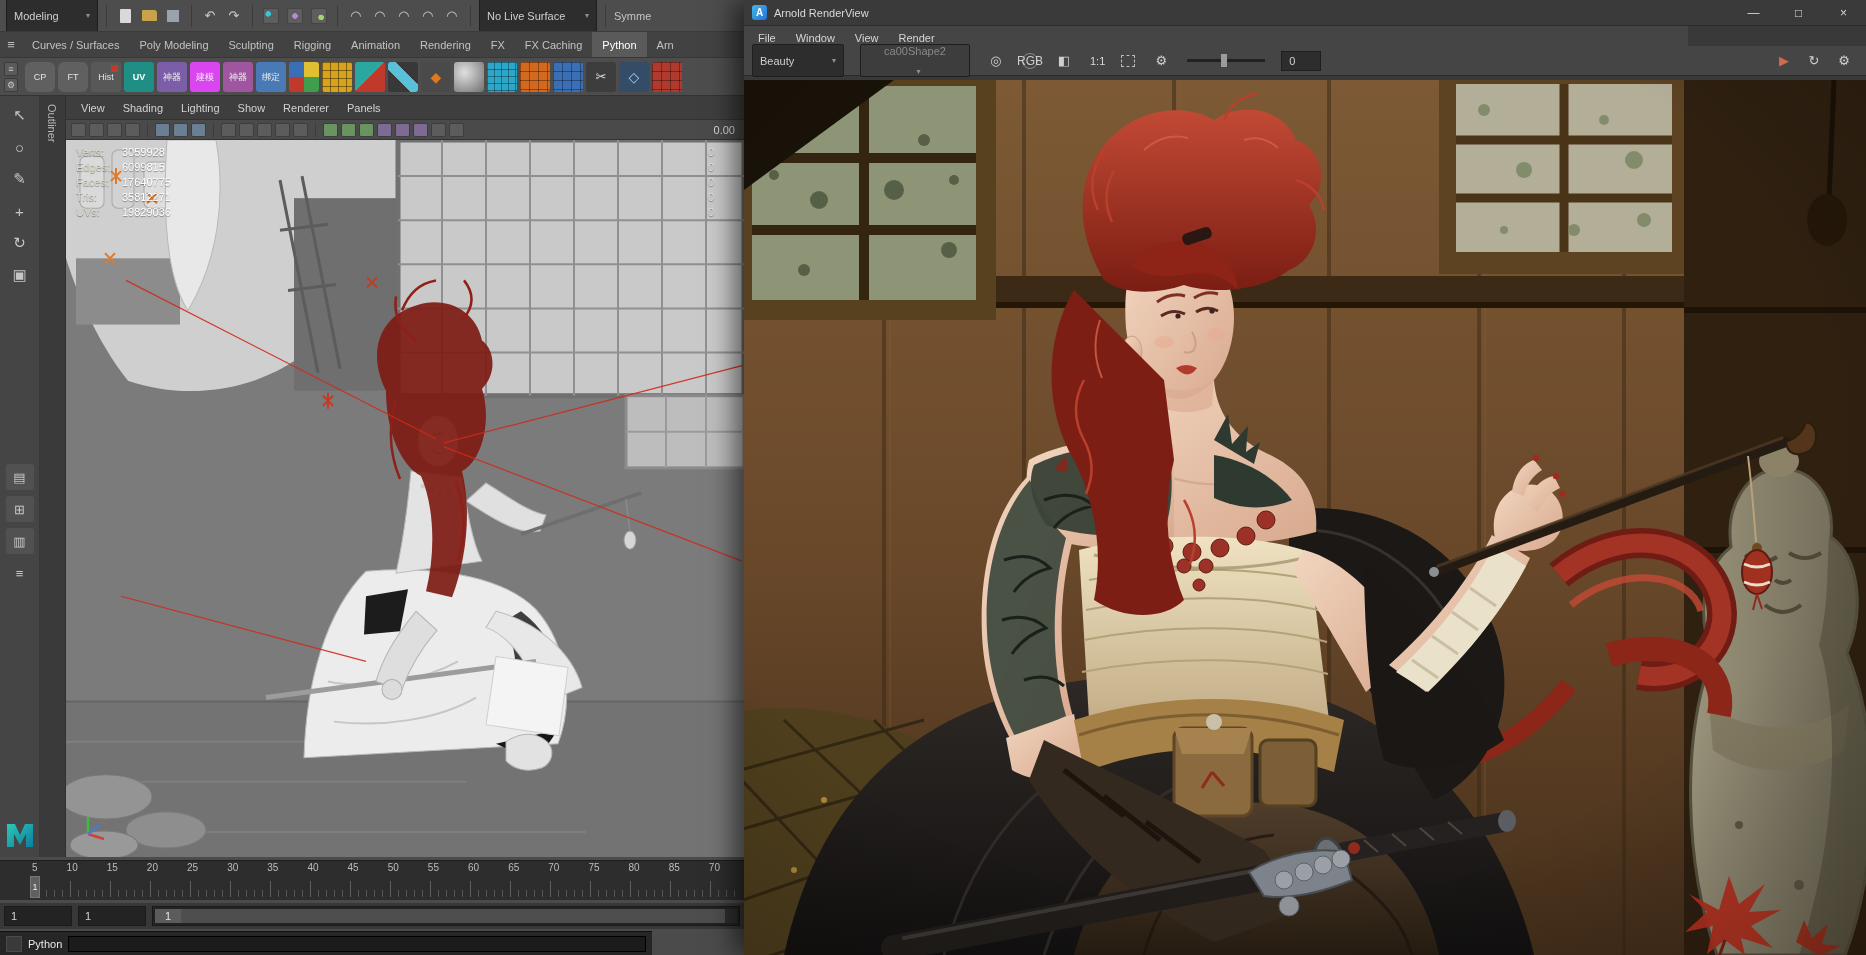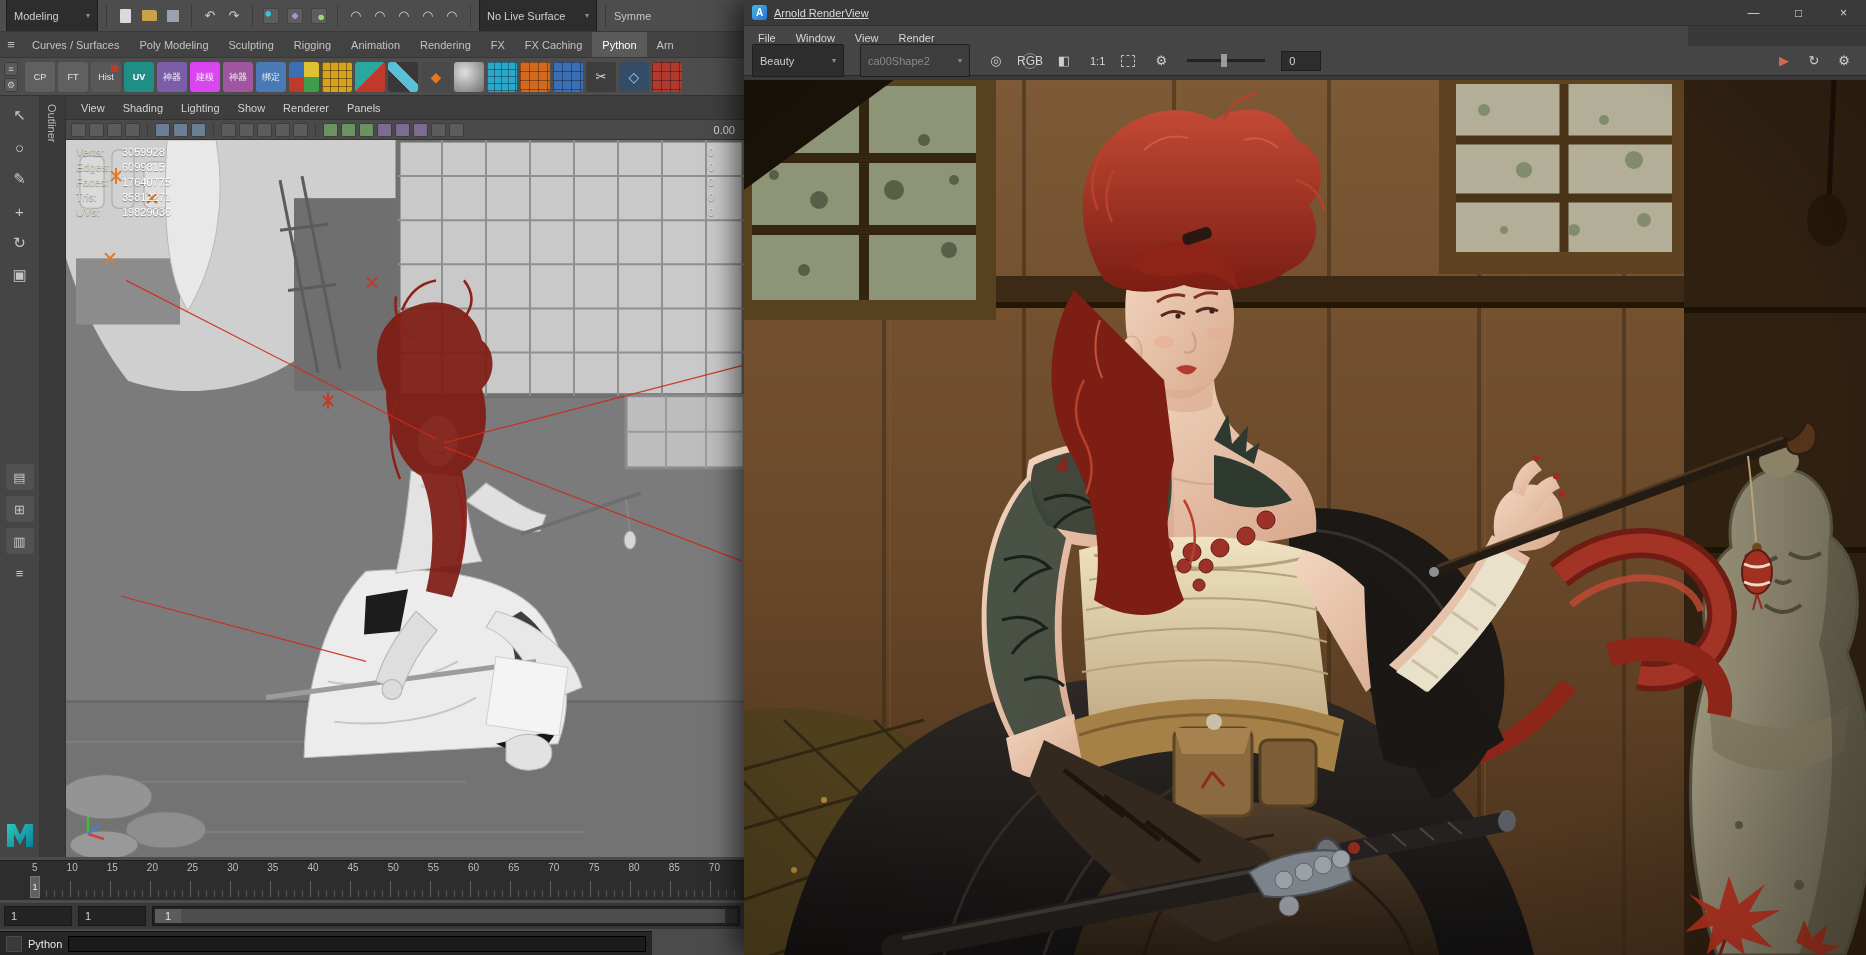--- a/index.html
+++ b/index.html
@@ -36,21 +36,21 @@
   .tab.active { background:#5a5a5a; color:#fff; }
   .mini-menu { width:22px; display:flex; align-items:center; justify-content:center; color:#bdbdbd; font-size:13px; flex:none; }
 
   .m-shelf { left:0; top:58px; width:744px; height:38px; background:#4d4d4d;
     border-bottom:1px solid #333; display:flex; align-items:center; gap:3px; padding-left:4px; overflow:hidden; }
   .shelf-col { display:flex; flex-direction:column; gap:2px; margin-right:4px; flex:none; }
   .mini { width:14px; height:14px; background:#5a5a5a; border:1px solid #3c3c3c; border-radius:2px;
     display:flex; align-items:center; justify-content:center; font-size:9px; color:#c9c9c9; }
   .shelf-ic { width:30px; height:30px; border-radius:3px; display:flex; align-items:center;
     justify-content:center; font-size:9px; color:#f0f0f0; flex:none; background:#5a5a5a; overflow:hidden; text-align:center; line-height:10px; }
-  .si-gray  { background:#606060; color:#e4e4e4; }
+  .si-gray  { background:#606060; color:#e4e4e4;border-radius:6px; }
   .si-hist  { background:#585858; color:#e4e4e4; position:relative; }
   .si-hist::after { content:""; position:absolute; right:3px; top:3px; width:7px; height:7px;
     background:#c23a2a; border-radius:1px; }
   .si-uv    { background:#1f8f86; font-weight:bold; color:#fff; }
   .si-purple{ background:#7b5ea7; }
   .si-green { background:#d946ef; }
   .si-mag   { background:#a055a0; }
   .si-blue  { background:#4a7ab5; }
   .si-checker { background:conic-gradient(#e0c030 0 25%, #3f9d4e 0 50%, #c0392b 0 75%, #3b6fb5 0); }
   .si-goldgrid { background-color:#d9a21b; background-image:linear-gradient(#00000066 1px, transparent 1px), linear-gradient(90deg,#00000066 1px, transparent 1px); background-size:8px 8px; }
@@ -118,30 +118,30 @@
   .cmd-label { color:#e8e8e8; }
   .cmd-input { flex:1; height:16px; background:#1b1b1b; border:1px solid #000; }
 
   
   #arnold { left:744px; top:0; width:1122px; height:955px; background:#393939;
     box-shadow:-10px 0 24px rgba(0,0,0,.55); }
   .a-titlebar { left:0; top:0; width:1122px; height:26px; background:#3a3a3a;
     border-bottom:1px solid #2c2c2c; display:flex; align-items:center; padding-left:8px; }
   .a-appicon { width:15px; height:15px; border-radius:3px; background:linear-gradient(135deg,#41b9e6,#2a6fd4);
     color:#fff; font-size:10px; font-weight:bold; display:flex; align-items:center; justify-content:center; margin-right:7px; }
-  .a-title { color:#dadada;text-decoration:underline; }
+  .a-title { color:#dadada; }
   .wbtns { margin-left:auto; display:flex; height:26px; }
   .wbtn { width:45px; height:26px; display:flex; align-items:center; justify-content:center;
     color:#d6d6d6; font-size:12px; }
   .a-menubar { left:0; top:26px; width:944px; height:24px; background:#454545;
     border-bottom:1px solid #333; display:flex; align-items:center; padding-left:4px; }
   .a-menu { padding:0 10px; height:24px; display:flex; align-items:center; color:#d6d6d6; }
   .a-toolbar { left:0; top:46px; width:1122px; height:30px; background:#454545;
     border-bottom:1px solid #2a2a2a; display:flex; align-items:center; gap:16px; padding:0 8px; }
-  .dd.disabled { color:#8a8a8a; background:#3d3d3d; }
+  .dd.disabled { color:#8a8a8a; background:#3d3d3d;flex-direction:column; }
   .ati { width:20px; height:20px; display:flex; align-items:center; justify-content:center;
     color:#cfcfcf; font-size:13px; flex:none; }
   .ati.small { font-size:12px; border:1px solid #8a8a8a; border-radius:50%; width:16px; height:16px; }
   .ati.region { width:14px; height:12px; border:1px dashed #bdbdbd; border-radius:1px; }
   .a-zoom { color:#d8d8d8; }
   .slider { width:78px; height:3px; background:#222; position:relative; flex:none; }
   .knob { position:absolute; left:34px; top:-5px; width:6px; height:13px; background:#9c9c9c; }
   .numbox { width:40px; height:20px; background:#2d2d2d; border:1px solid #1e1e1e; color:#d2d2d2;
     display:flex; align-items:center; padding-left:7px; flex:none; }
   .a-right { margin-left:auto; display:flex; gap:10px; align-items:center; padding-right:4px; }

